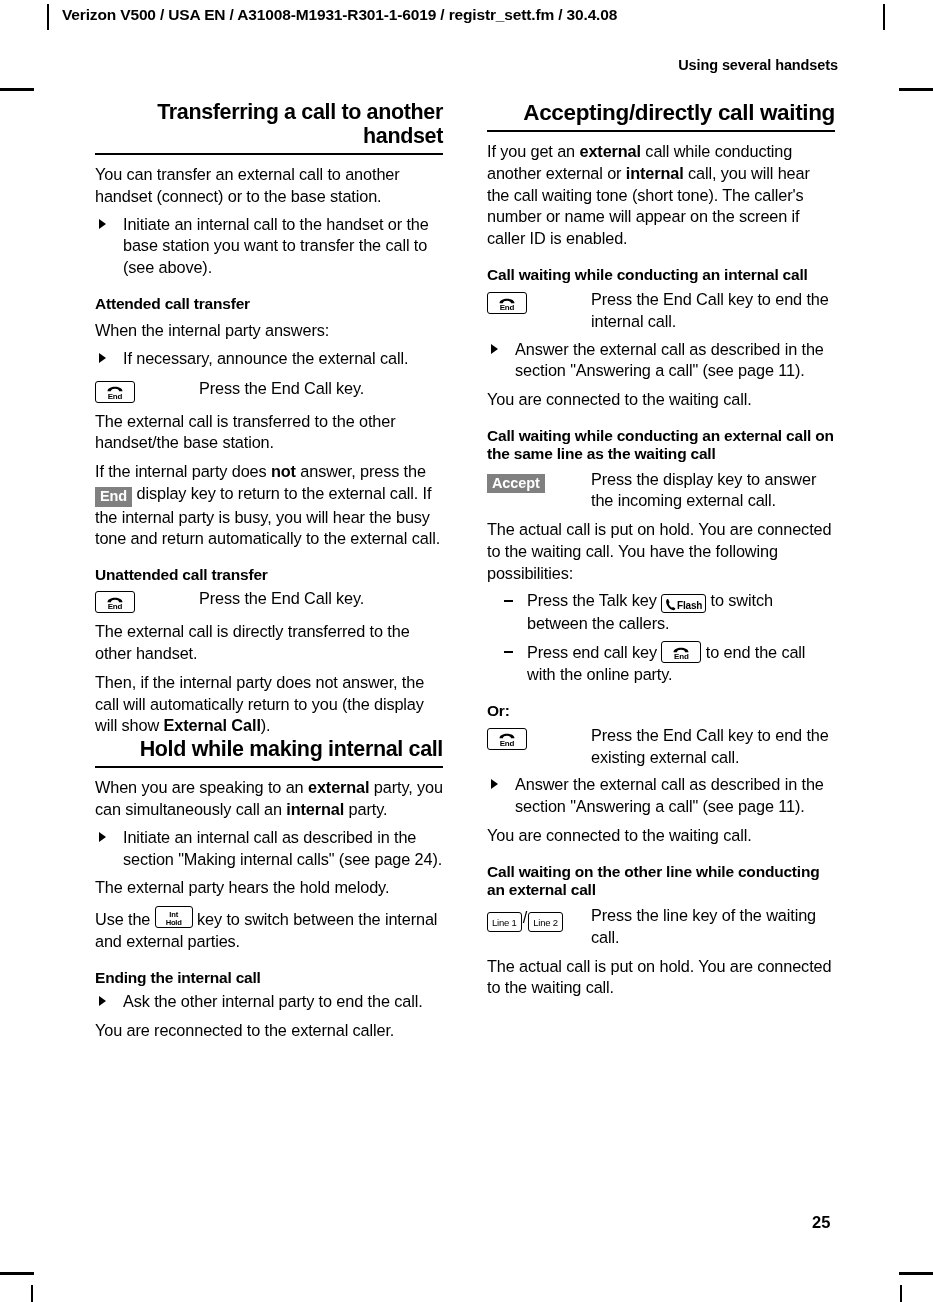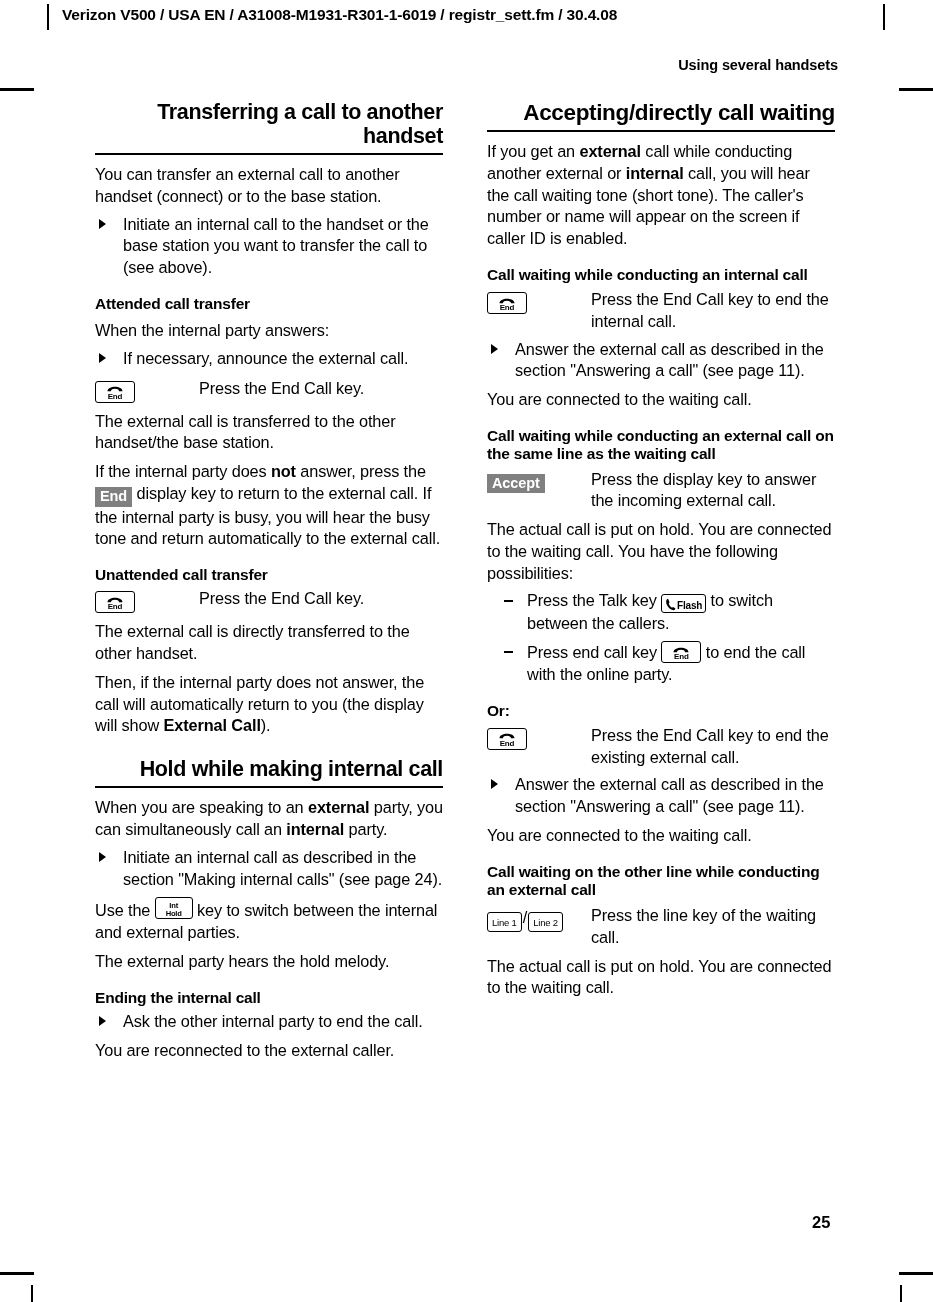--- a/index.html
+++ b/index.html
@@ -325,32 +325,32 @@
           <span class="lbl">End</span>
         </span>
       </div>
       <div class="key-desc">Press the End Call key.</div>
     </div>
 
     <p class="body-text">The external call is directly transferred to the other handset.</p>
 
     <p class="body-text"><span>Then, if the internal party does not answer, the call will automatically return to you (the display will show </span><span class="disp-text">External Call</span><span>).</span></p>
 
-    <h1 class="sec-title" style="margin-top:20px;">Hold while making internal call</h1>
+    <h1 class="sec-title" style="">Hold while making internal call</h1>
 
     <p class="body-text first"><span>When you are speaking to an </span><b>external</b><span> party, you can simultaneously call an </span><b>internal</b><span> party.</span></p>
 
     <div class="bullet-item">
       <span class="tri"></span>
       <span>Initiate an internal call as described in the section "Making internal calls" (see page 24).</span>
     </div>
 
+    <p class="body-text">The external party hears the hold melody.</p>
+
     <p class="body-text"><span>Use the </span><span class="hw-key hw-inthold"><span class="l1">Int</span><span class="l2">Hold</span></span><span> key to switch between the internal and external parties.</span></p>
-
-    <p class="body-text">The external party hears the hold melody.</p>
 
     <h2 class="sub-title">Ending the internal call</h2>
 
     <div class="bullet-item" style="margin-top:4px;">
       <span class="tri"></span>
       <span>Ask the other internal party to end the call.</span>
     </div>
 
     <p class="body-text">You are reconnected to the external caller.</p>
   </div>

